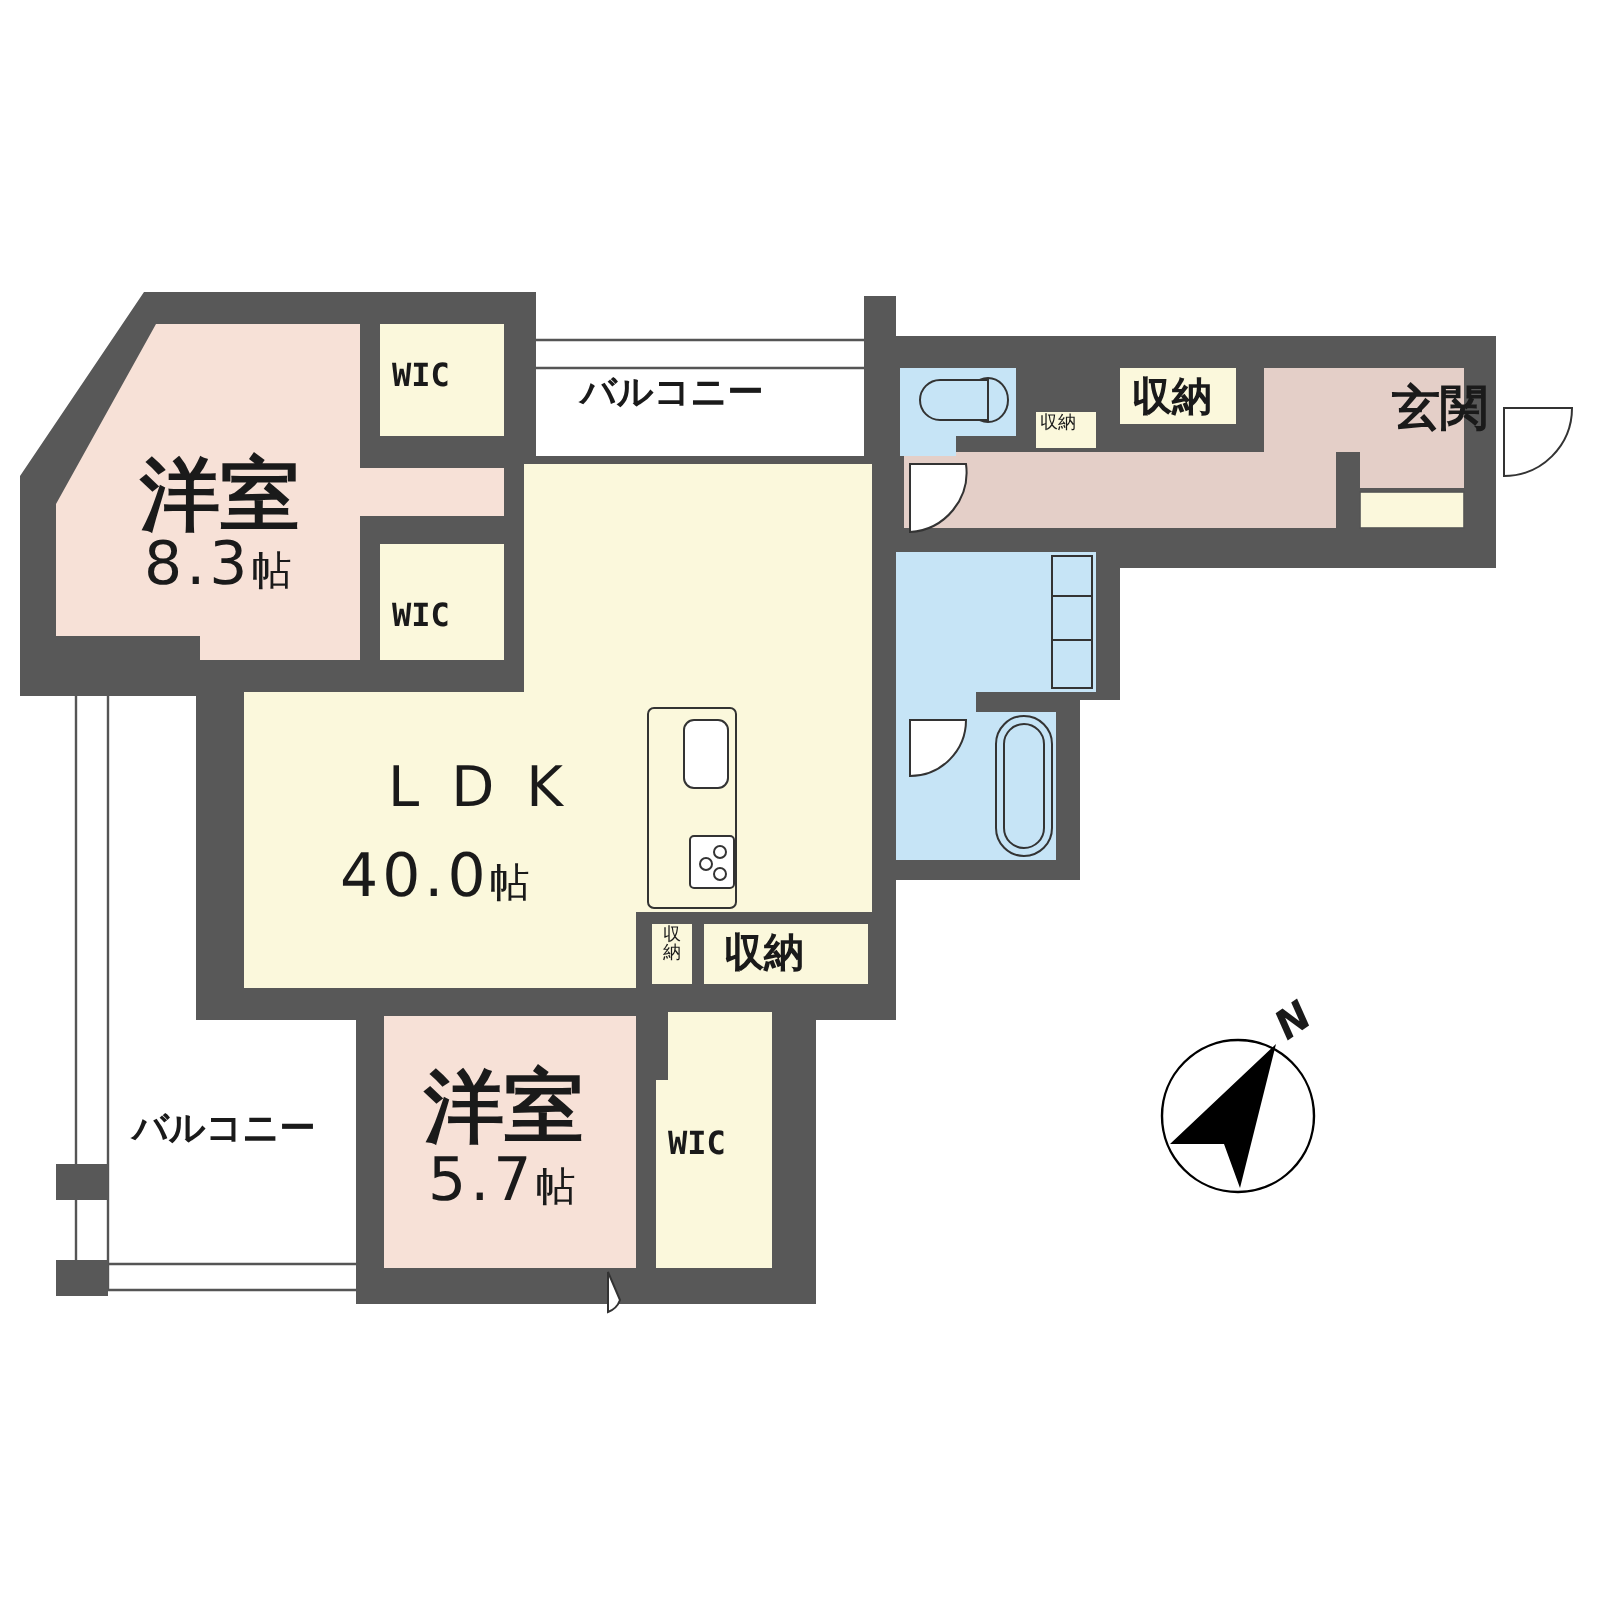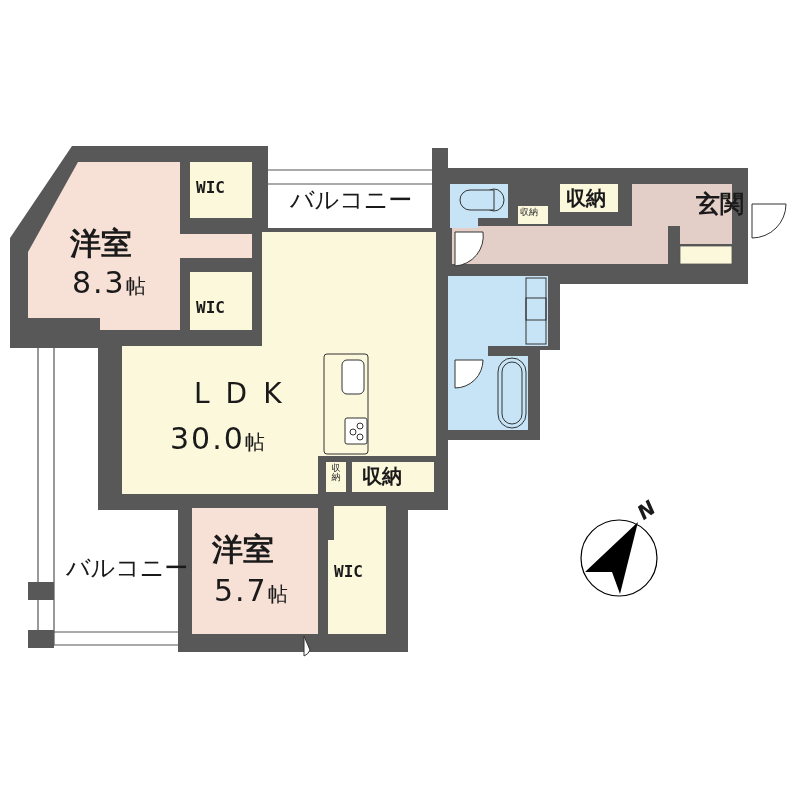--- a/index.html
+++ b/index.html
@@ -1,26 +1,26 @@
 <!DOCTYPE html>
 <html><head>
 <meta charset="utf-8">
 <style>
   html, body { margin: 0; padding: 0; background: #ffffff; }
   body { width: 800px; height: 800px; position: relative; overflow: hidden; font-family: "DejaVu Sans", sans-serif; }
   #plan { position: absolute; left: 0; top: 0; width: 800px; height: 800px; }
   .label { position: absolute; color: #1a1a1a; text-align: center; white-space: nowrap; line-height: 1; }
-  .room-name { font-size: 31px; font-weight: bold; }
+  .room-name { font-size: 40px; font-weight: bold; }
   .room-size { font-size: 30px; font-weight: normal; letter-spacing: 2px; }
   .room-size .unit { font-size: 20px; letter-spacing: 0; }
   .ldk-name { font-size: 28px; letter-spacing: 16px; font-weight: normal; font-family: "DejaVu Sans", sans-serif; margin-left: 24px; }
   .small { font-size: 16px; font-weight: bold; font-family: "DejaVu Sans Mono", monospace; }
   .storage { font-size: 20px; font-weight: bold; }
   .tiny { font-size: 9px; }
-  .balcony { font-size: 24px; font-weight: normal; }
+  .balcony { font-size: 18px; font-weight: bold; }
   .entry { font-size: 24px; font-weight: bold; margin-left: 38px; }
 </style>
 </head>
 <body>
 
 <svg id="plan" viewBox="0 0 800 800" xmlns="http://www.w3.org/2000/svg">
 
   <g stroke="#555" stroke-width="1.2" fill="none">
     <line x1="38" y1="345" x2="38" y2="645"></line>
     <line x1="54" y1="345" x2="54" y2="645"></line>
@@ -115,21 +115,21 @@
 <div class="label room-name" style="left:70px; top:228px;">洋室</div>
 <div class="label room-size" style="left:72px; top:268px;"><span>8.3</span><span class="unit">帖</span></div>
 
 <div class="label small" style="left:196px; top:180px;">WIC</div>
 <div class="label small" style="left:196px; top:300px;">WIC</div>
 
 <div class="label balcony" style="left:290px; top:188px;">バルコニー</div>
 <div class="label balcony" style="left:66px; top:556px;">バルコニー</div>
 
 <div class="label ldk-name" style="left:170px; top:380px;">LDK</div>
-<div class="label room-size" style="left:170px; top:424px;"><span>30.0</span><span class="unit">帖</span></div>
+<div class="label room-size" style="left:170px; top:424px;"><span>40.0</span><span class="unit">帖</span></div>
 
 <div class="label storage" style="left:362px; top:466px;">収納</div>
 <div class="label tiny" style="left:330px; top:464px; width:12px; white-space:pre-line;">収
 納</div>
 
 <div class="label room-name" style="left:212px; top:534px;">洋室</div>
 <div class="label room-size" style="left:214px; top:576px;"><span>5.7</span><span class="unit">帖</span></div>
 
 <div class="label small" style="left:334px; top:564px;">WIC</div>
 

